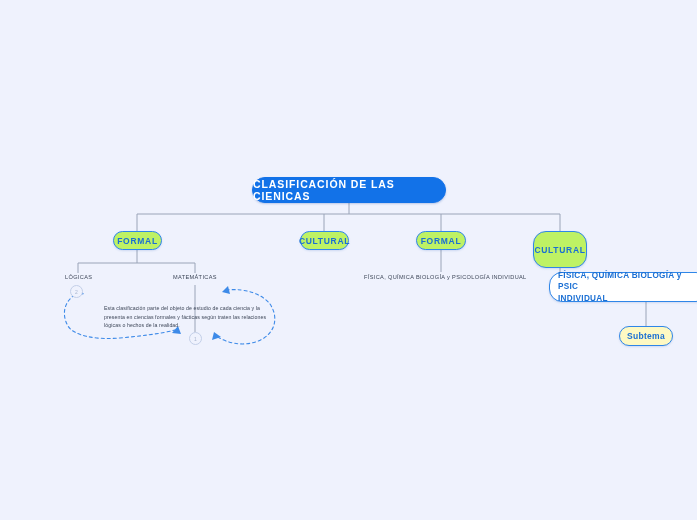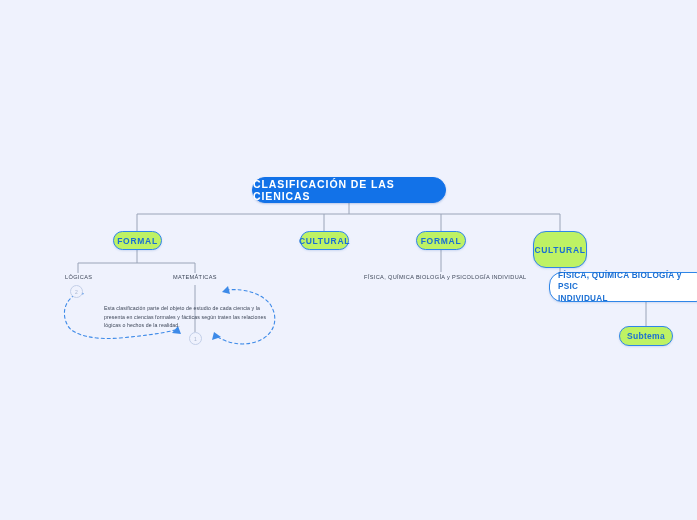--- a/index.html
+++ b/index.html
@@ -61,21 +61,21 @@
     font-weight: bold;
     font-size: 8.2px;
     letter-spacing: 0.3px;
     justify-content: flex-start;
     text-align: left;
     padding: 4px 8px;
     line-height: 1.35;
     box-shadow: 0 1px 2px rgba(60,110,190,0.18);
   }
   .node-sub {
-    background: #bef264;
+    background: #fef9c3;
     border: 1.6px solid #2f86e8;
     color: #1a6fd4;
     font-weight: bold;
     font-size: 8.5px;
     letter-spacing: 0.3px;
     box-shadow: 0 1px 2px rgba(60,110,190,0.18);
   }
   .leaf-label {
     position: absolute;
     font-size: 5.6px;

